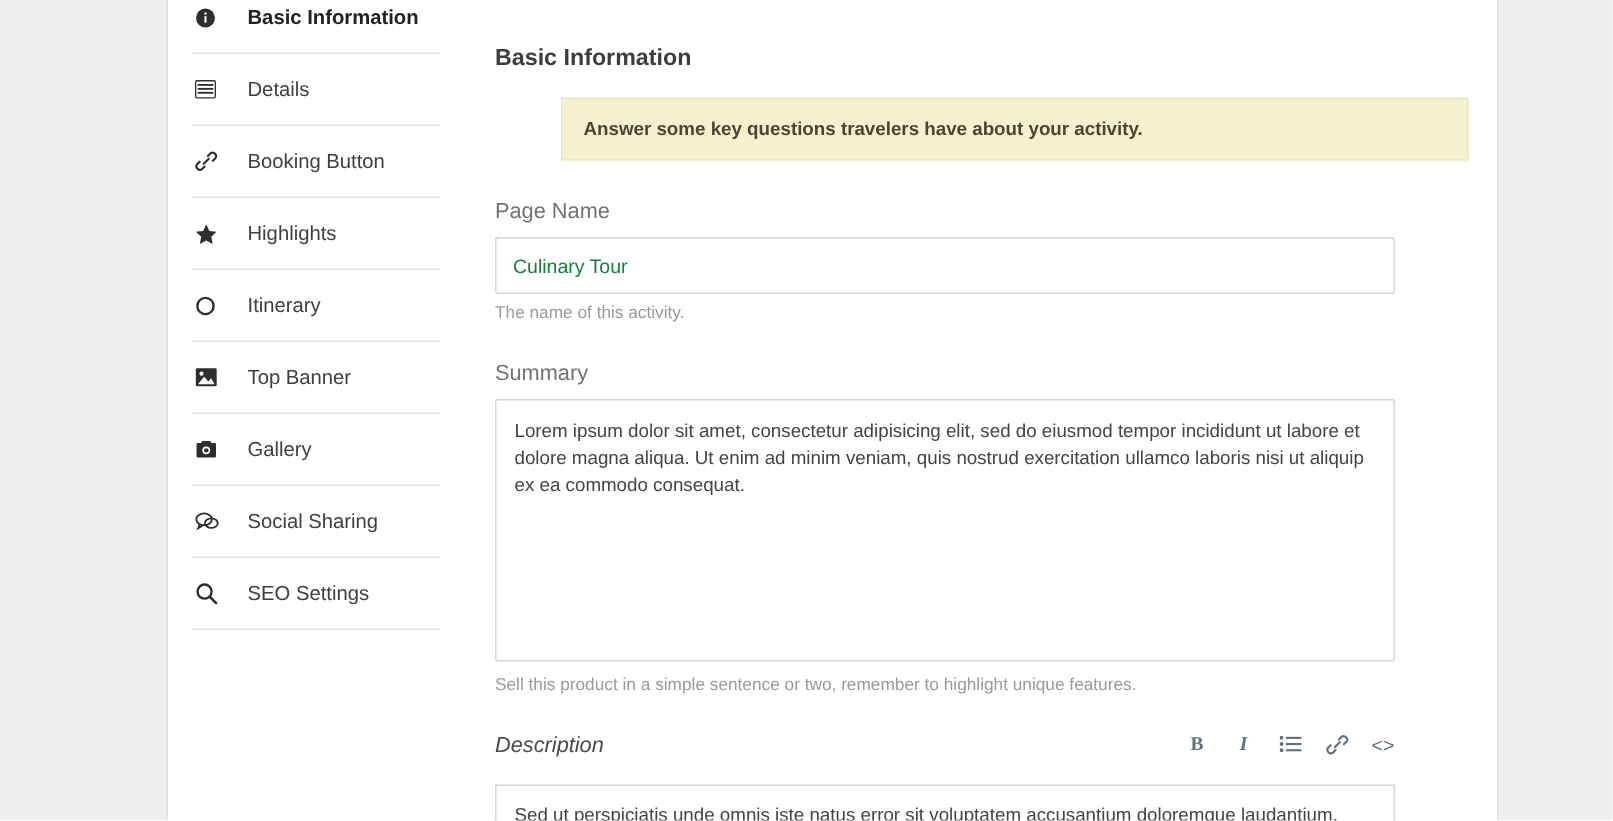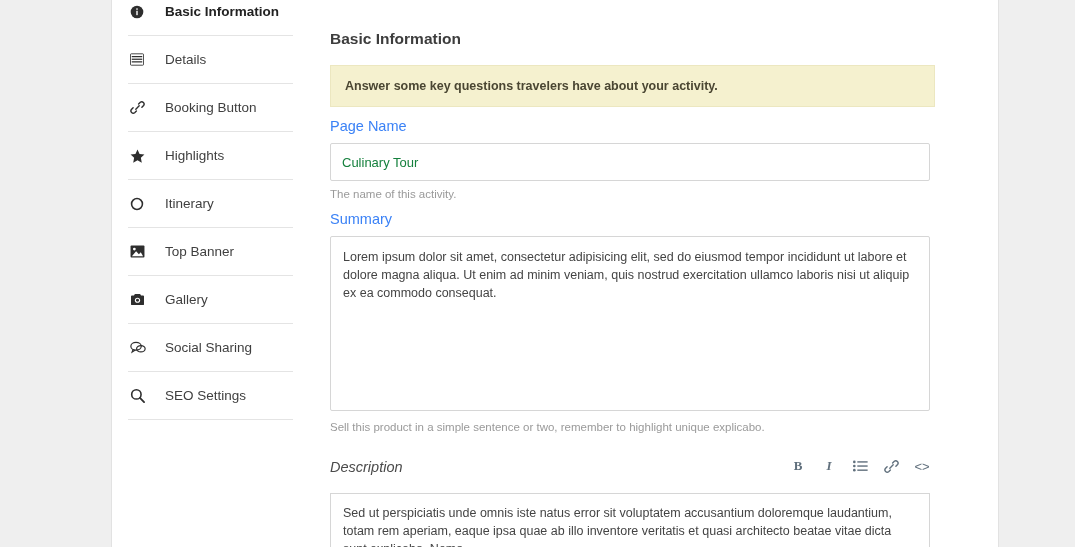--- a/index.html
+++ b/index.html
@@ -99,25 +99,26 @@
   .alert {
     margin-top: 17px;
     background: #f5f1cf;
     border: 1px solid #ece7c0;
     color: #4a4632;
     font-size: 12.5px;
     font-weight: bold;
     padding: 13px 14px;
     box-sizing: border-box;
     width: 605px;
+    margin-left: 44px;
   }
   .field-label {
     font-size: 14.5px;
-    color: #3b82f6;
-    margin-top: 11px;
+    color: #737373;
+    margin-top: 26px;
     margin-bottom: 9px;
     font-weight: normal;
   }
   .text-input {
     width: 600px;
     height: 38px;
     border: 1px solid #d6d6d6;
     background: #ffffff;
     box-sizing: border-box;
     padding: 0 11px;
@@ -313,21 +314,21 @@
     <div class="section-title">Basic Information</div>
 
     <div class="alert">Answer some key questions travelers have about your activity.</div>
 
     <div class="field-label">Page Name</div>
     <input class="text-input" type="text" value="Culinary Tour" placeholder="" style="">
     <div class="help-text">The name of this activity.</div>
 
     <div class="field-label">Summary</div>
     <textarea class="textarea" style="">Lorem ipsum dolor sit amet, consectetur adipisicing elit, sed do eiusmod tempor incididunt ut labore et dolore magna aliqua. Ut enim ad minim veniam, quis nostrud exercitation ullamco laboris nisi ut aliquip ex ea commodo consequat.</textarea>
-    <div class="help-text">Sell this product in a simple sentence or two, remember to highlight unique explicabo.</div>
+    <div class="help-text">Sell this product in a simple sentence or two, remember to highlight unique features.</div>
 
     <div class="desc-head">
       <span class="field-label-inline">Description</span>
       <div class="editor-toolbar">
         <span class="tool-btn bold">B</span>
         <span class="tool-btn italic">I</span>
         <span class="tool-btn">
           <svg width="15" height="12" viewBox="0 0 16 12">
               <g fill="#61707d">
                 <circle cx="1.4" cy="1.6" r="1.4"></circle>

